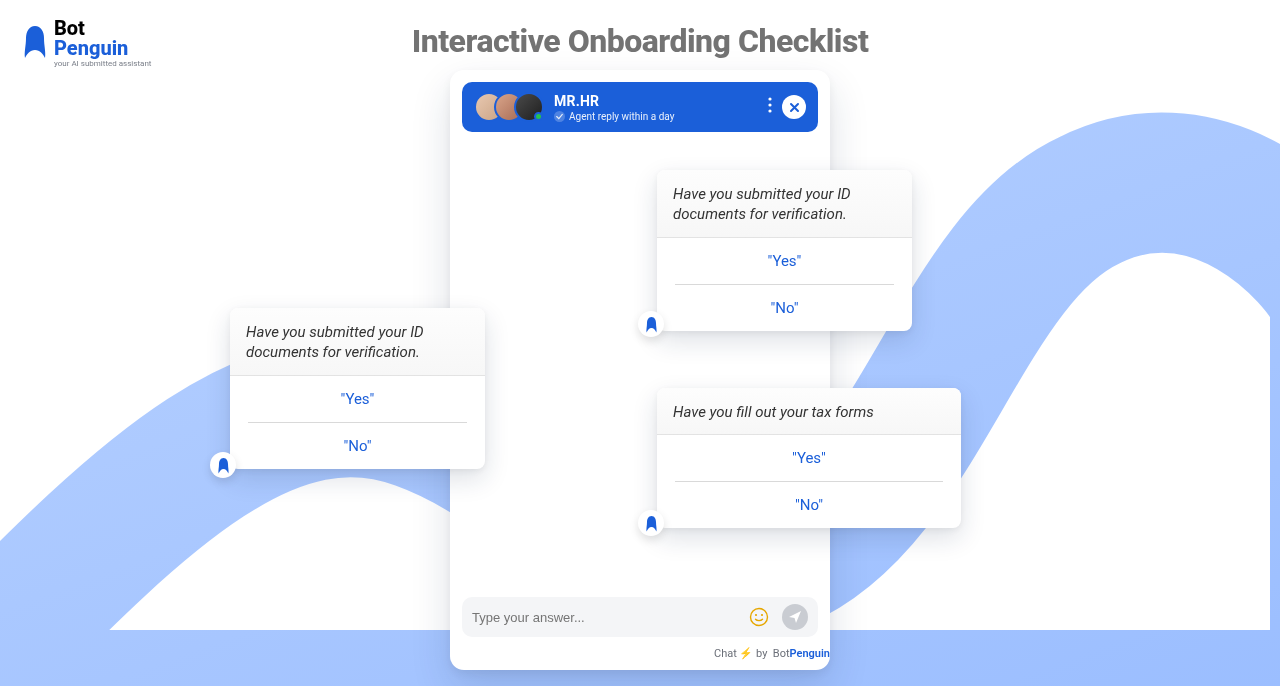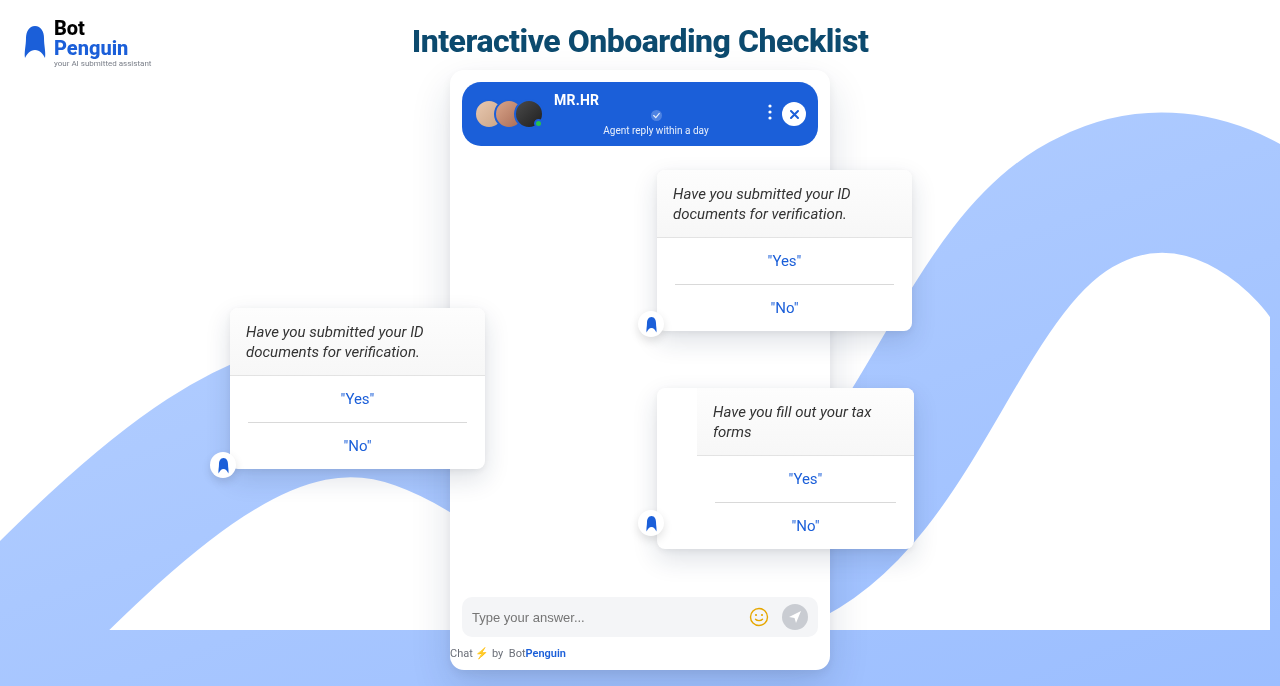--- a/index.html
+++ b/index.html
@@ -37,21 +37,21 @@
   .logo-text .tag { font-size: 8px; color: #7a7f89; margin-top: 2px; }
 
   
   .title {
     position: absolute;
     top: 22px;
     left: 0; right: 0;
     text-align: center;
     font-size: 32px;
     font-weight: 800;
-    color: #0c4a6e;
+    color: #737373;
     letter-spacing: -0.5px;
     z-index: 5;
   }
 
   
   .chat-widget {
     position: absolute;
     top: 70px;
     left: 50%;
     transform: translateX(-50%);
@@ -61,21 +61,21 @@
     border-radius: 14px;
     box-shadow: 0 18px 40px rgba(20,40,80,0.14), 0 4px 10px rgba(0,0,0,0.06);
     z-index: 4;
     display: flex;
     flex-direction: column;
     overflow: hidden;
   }
   .chat-header {
     margin: 12px;
     background: #1B5FD9;
-    border-radius: 19px;
+    border-radius: 10px;
     padding: 10px 12px;
     display: flex;
     align-items: center;
     gap: 10px;
     color: #fff;
   }
   .avatars {
     display: flex;
   }
   .avatar {
@@ -86,21 +86,21 @@
     background: #ddd;
   }
   .avatar:first-child { margin-left: 0; }
   .status-dot {
     position: absolute; right: -1px; bottom: -1px;
     width: 9px; height: 9px; border-radius: 50%;
     background: #27c24c; border: 2px solid #1B5FD9;
   }
   .header-text { flex: 1; }
   .header-name { font-size: 14px; font-weight: 700; letter-spacing: .2px; }
-  .header-sub { font-size: 10px; opacity: 0.9; display: flex; align-items: center; gap: 4px; margin-top: 2px; flex-direction: column; }
+  .header-sub { font-size: 10px; opacity: 0.9; display: flex; align-items: center; gap: 4px; margin-top: 2px; }
   .header-sub .check {
     width: 11px; height: 11px; border-radius: 50%; background: rgba(255,255,255,.25);
     display: inline-flex; align-items: center; justify-content: center;
   }
   .header-actions { display: flex; align-items: center; gap: 10px; }
   .more-icon { color: #fff; cursor: pointer; }
   .close-btn {
     width: 24px; height: 24px; border-radius: 50%; background: #fff;
     display: flex; align-items: center; justify-content: center; cursor: pointer;
   }
@@ -125,21 +125,21 @@
     font-size: 13px; color: #757b87;
   }
   .emoji-btn, .send-btn {
     width: 26px; height: 26px; border-radius: 50%;
     display: flex; align-items: center; justify-content: center;
     cursor: pointer;
   }
   .emoji-btn { color: #e6a700; }
   .send-btn { background: #c9ccd2; }
   .chat-footer {
-    text-align: left;
+    text-align: right;
     font-size: 11px;
     color: #6b6f78;
     padding: 6px 0 10px 0;
   }
   .chat-footer .bolt { color: #f5a623; }
   .chat-footer .brand1 { color: #6b6f78; }
   .chat-footer .brand2 { color: #1B5FD9; font-weight: 600; }
 
   
   .card {
@@ -185,21 +185,21 @@
   .tail svg { display:block; }
 
   
   .card-left { top: 308px; left: 230px; }
   .tail-left { top: 452px; left: 210px; }
 
   .card-r1 { top: 170px; left: 657px; }
   .tail-r1 { top: 311px; left: 638px; }
 
   .card-r2 { top: 388px; left: 657px; }
-  .card-r2 { width: 257px; padding-left: 40px; }
+  .card-r2 { width: 304px; }
   .tail-r2 { top: 510px; left: 638px; }
 
 </style>
 </head>
 <body>
 
 <svg class="bg-wave" viewBox="0 0 1280 686" preserveAspectRatio="none">
   <defs>
     <linearGradient id="g" x1="0" y1="0" x2="1" y2="1">
       <stop offset="0%" stop-color="#aecbff"></stop>

